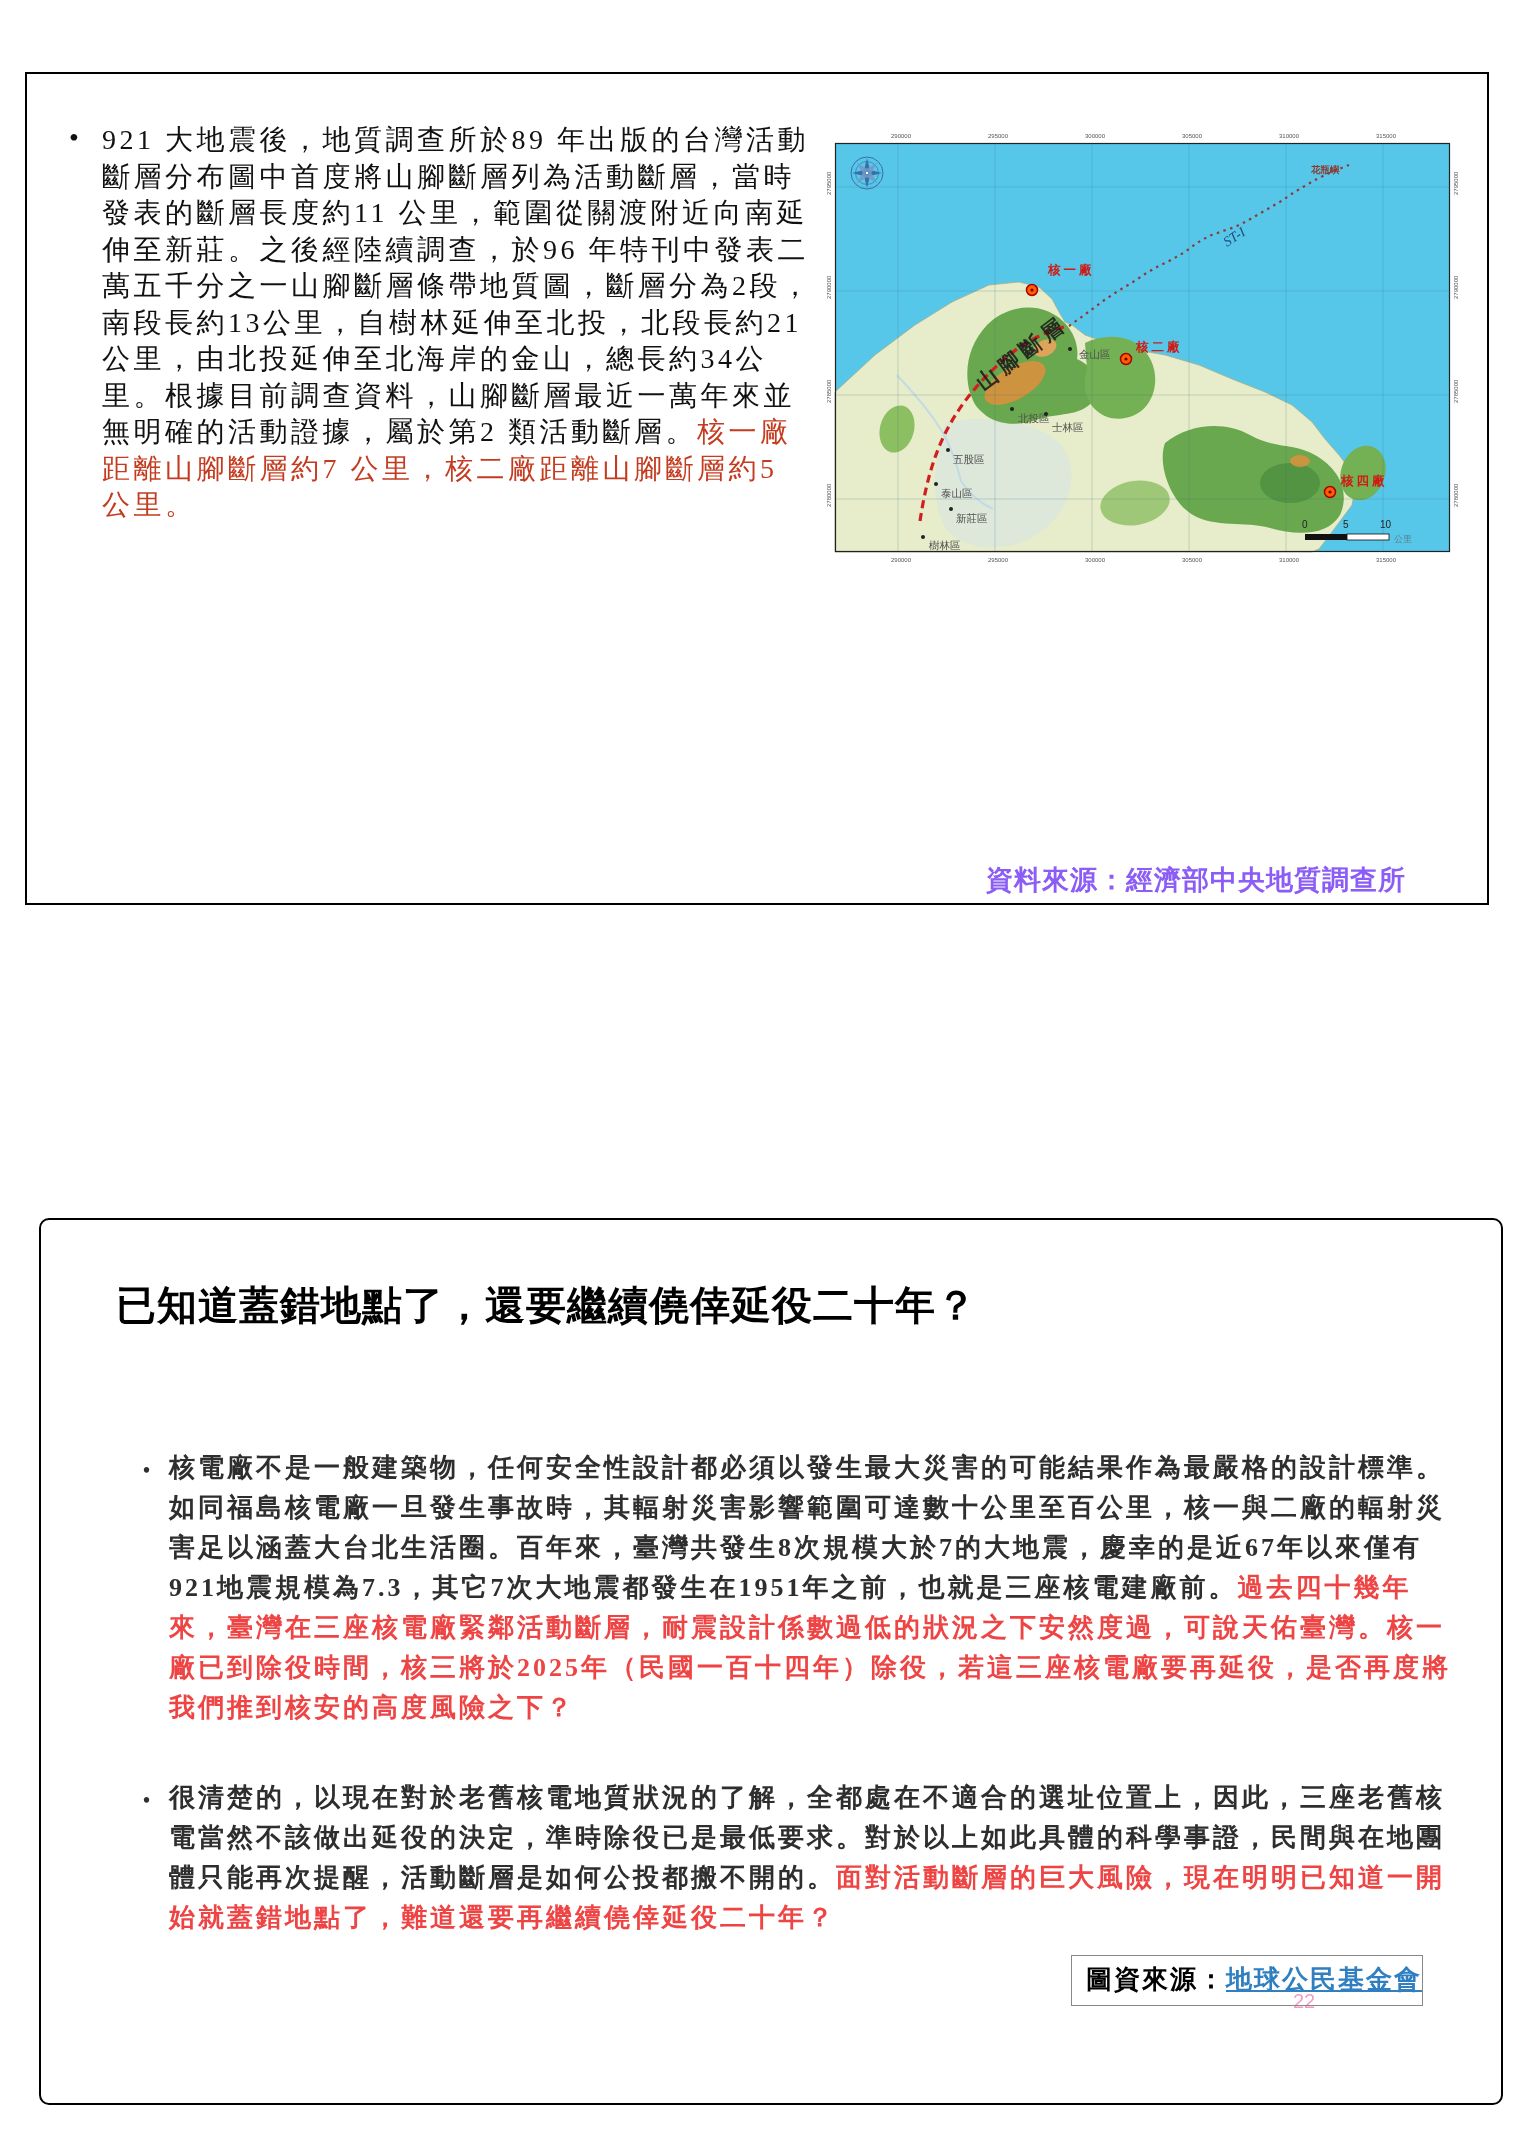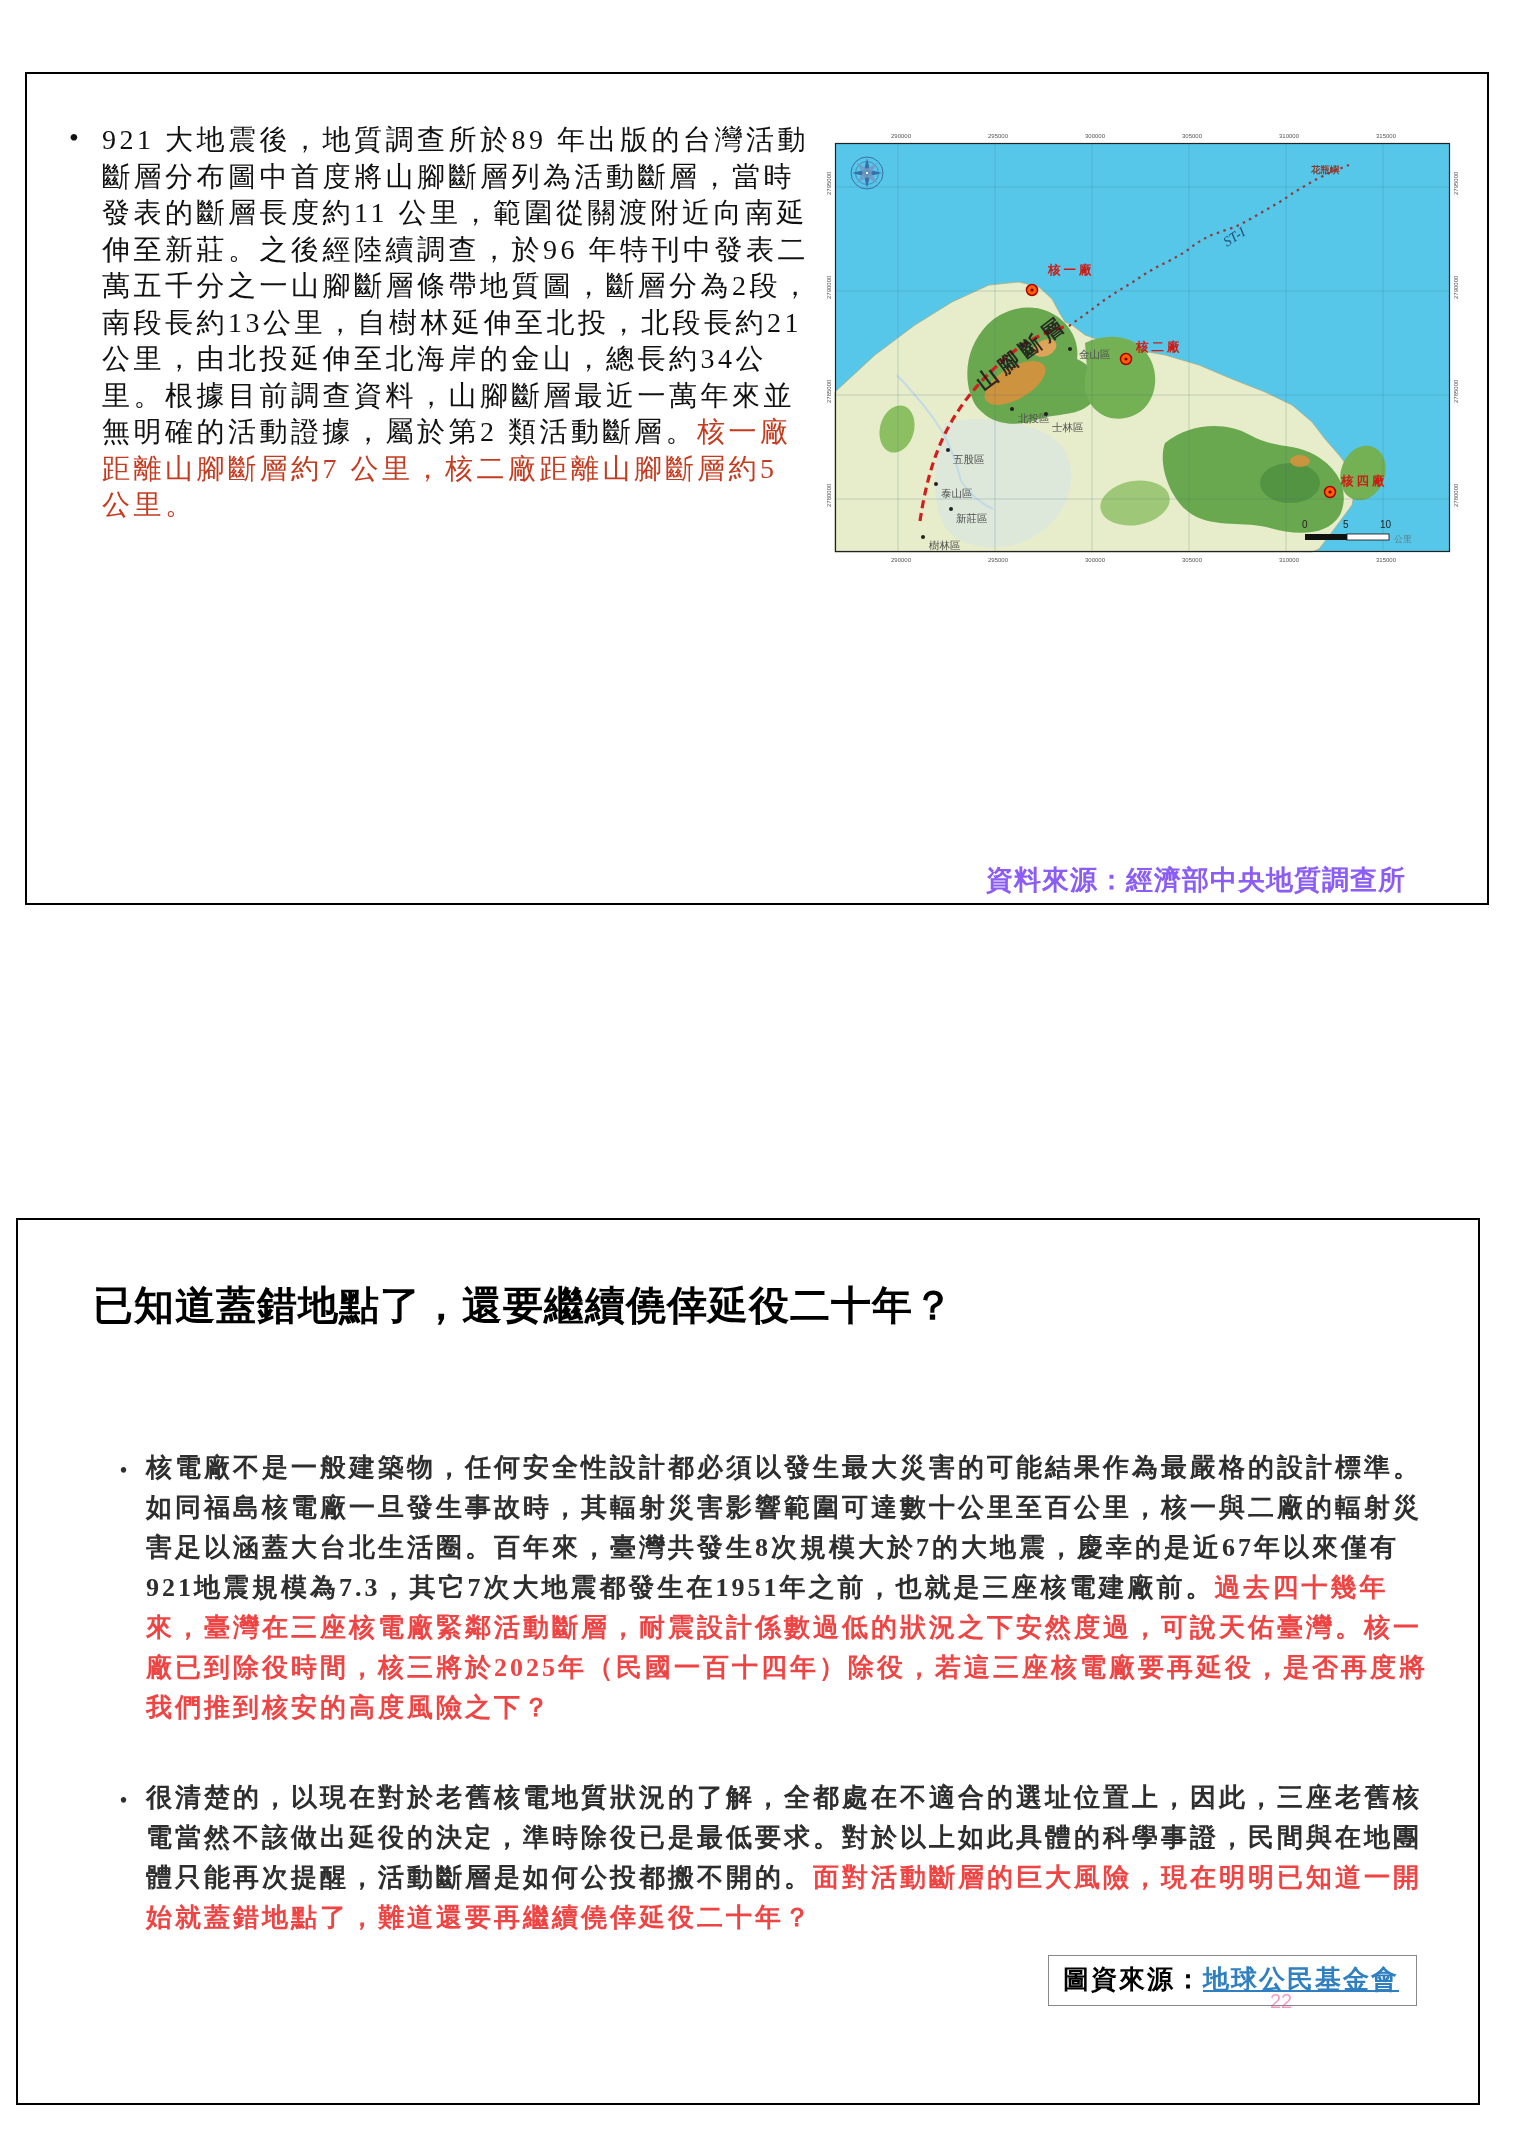--- a/index.html
+++ b/index.html
@@ -1,41 +1,41 @@
 <!DOCTYPE html>
 <html><head>
 <meta charset="utf-8">
 <style>
   html,body{margin:0;padding:0;background:#ffffff;}
   #page{position:relative;width:1517px;height:2133px;background:#ffffff;overflow:hidden;
         font-family:"Liberation Serif","DejaVu Serif",serif;}
   .slide{position:absolute;background:#ffffff;border:2px solid #000;}
   #slide1{left:25px;top:72px;width:1460px;height:829px;}
-  #slide2{left:16px;top:1218px;width:1460px;height:883px;}
+  #slide2{left:39px;top:1218px;width:1460px;height:883px;border-radius:10px;}
 
   
   .s1-text{position:absolute;left:38px;top:48px;width:748px;
            font-size:28px;line-height:36.5px;letter-spacing:3.5px;color:#111;}
   .para{position:relative;}
   .para.bulleted{padding-left:37px;}
   .bullet{position:absolute;left:4px;top:-2px;letter-spacing:0;}
   .red1{color:#c43c20;}
   .s1-source{position:absolute;right:81px;top:788px;font-family:"Liberation Sans","DejaVu Sans",sans-serif;
              font-size:27px;font-weight:bold;color:#8b5cf6;letter-spacing:1px;}
 
   
   .s2-title{position:absolute;left:75px;top:58px;font-size:40px;font-weight:bold;color:#000;
             letter-spacing:1px;}
   .s2-para{position:absolute;font-size:26px;font-weight:bold;line-height:40px;letter-spacing:3px;
            color:#2e2e2e;}
   .s2-para .bullet{left:-26px;top:2px;font-size:20px;}
   #s2p1{left:128px;top:228px;width:1282px;}
   #s2p2{left:128px;top:558px;width:1282px;}
   .red2{color:#ef4444;}
-  .s2-source{position:absolute;left:1030px;top:735px;border:1px solid #888;padding:6px 17px 8px 14px;
+  .s2-source{position:absolute;left:1030px;top:735px;border:1px solid #888;padding:6px 0 8px 14px;
              font-size:26px;font-weight:bold;color:#000;letter-spacing:2px;background:transparent;}
   .s2-source a{color:#2f7fc1;text-decoration:underline;cursor:pointer;}
   .s2-pagenum{position:absolute;left:1252px;top:770px;font-size:20px;color:#ec4899;opacity:.55;
               font-family:"Liberation Sans","DejaVu Sans",sans-serif;}
 
   
   #map-wrap{position:absolute;left:788px;top:53px;width:655px;height:442px;}
   svg text{font-family:"Liberation Sans","DejaVu Sans",sans-serif;}
   .tick{font-size:6px;fill:#555;}
 </style>

